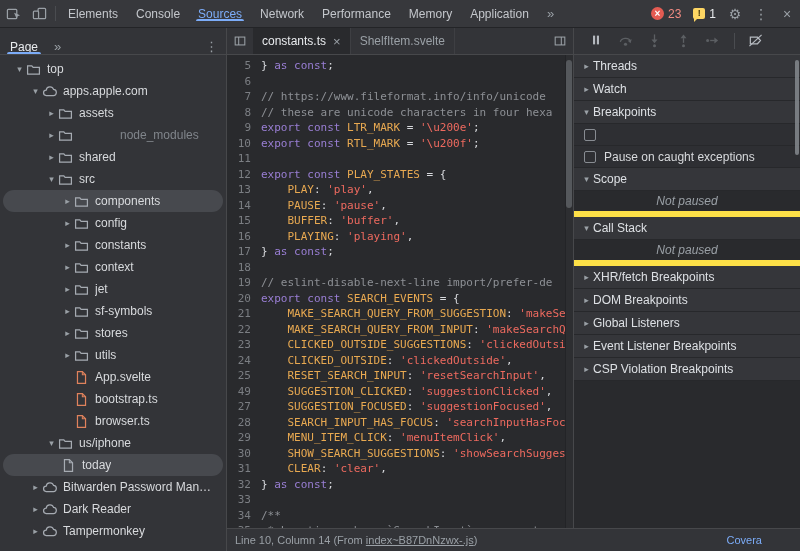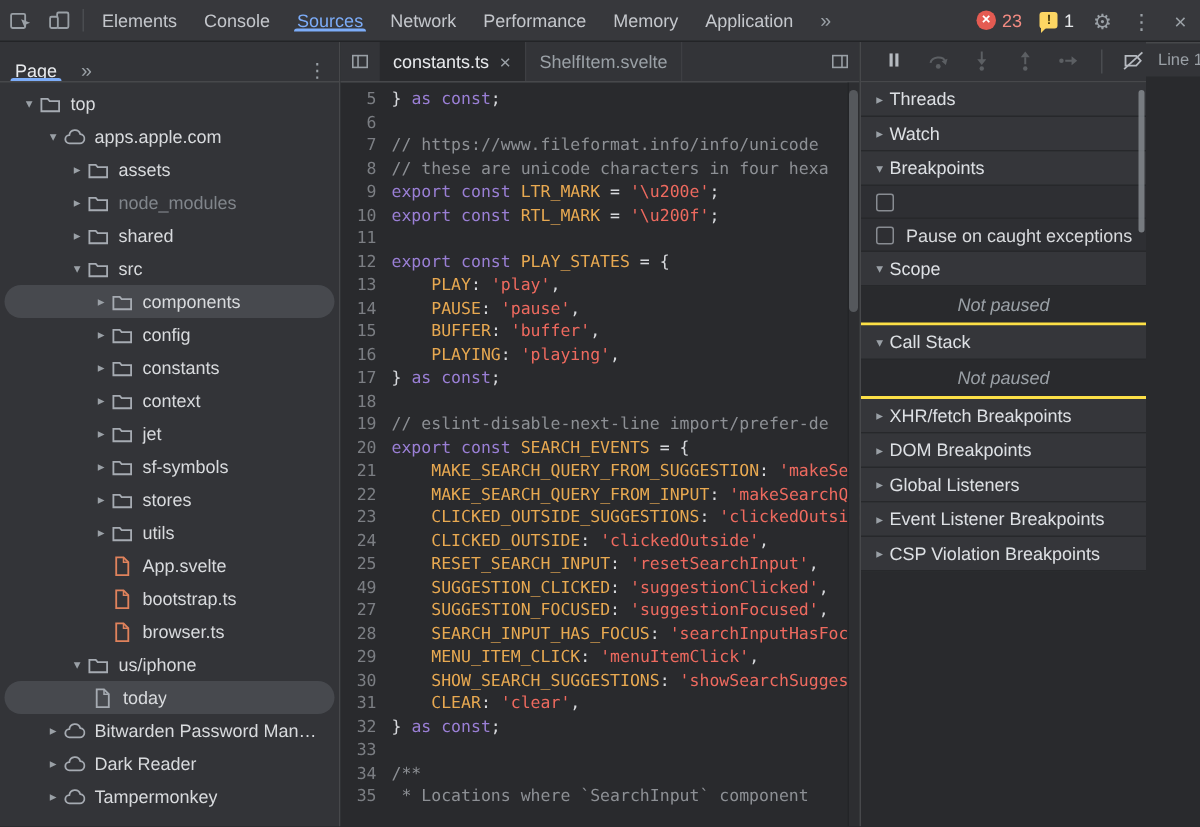--- a/index.html
+++ b/index.html
@@ -46,24 +46,24 @@
   .side-more { display:flex; align-items:center; color:#9aa0a6; padding:0 6px; cursor:pointer; font-size:13px; }
   .side-kebab { margin-left:auto; display:flex; align-items:center; color:#9aa0a6; padding:0 8px; cursor:pointer; font-size:13px; }
   .tree { flex:1; overflow:hidden; padding-top:3px; }
   .trow { height:22px; display:flex; align-items:center; white-space:nowrap; cursor:pointer; margin:0 3px; border-radius:12px; }
   .trow.sel { background:#47494e; }
   .arrow { width:13px; flex:0 0 13px; color:#9aa0a6; font-size:9px; text-align:center; }
   .ticon { width:15px; height:15px; flex:0 0 15px; margin-right:6px; color:#a6abb2; display:flex; align-items:center; }
   .ticon svg { display:block; }
   .ticon.script { color:#e0825c; }
   .tlabel { color:#d8dadd; overflow:hidden; text-overflow:ellipsis; }
-  .tlabel.dim { color:#80858b; }
+  .tlabel.dim { color:#80858b;margin-left:41px; }
 
   
-  .right-group { flex:1; display:flex; flex-direction:row; min-width:0; }
+  .right-group { flex:1; display:flex; flex-direction:column; min-width:0; }
   .center-row { flex:1; display:flex; min-height:0; }
 
   
   .editor { width:346px; flex:0 0 346px; display:flex; flex-direction:column; background:#292a2d; }
   .tabstrip { height:27px; flex:0 0 27px; background:#333438; border-bottom:1px solid #47484b; display:flex; align-items:stretch; }
   .strip-icon { display:flex; align-items:center; justify-content:center; width:26px; color:#9aa0a6; cursor:pointer; }
   .etabs { display:flex; align-items:stretch; overflow:hidden; }
   .etab { display:flex; align-items:center; gap:7px; padding:0 9px; color:#9aa0a6; border-right:1px solid #3e3f43; cursor:pointer; white-space:nowrap; }
   .etab.active { background:#292a2d; color:#e8eaed; }
   .etab-close { color:#9aa0a6; font-size:13px; line-height:1; }
@@ -87,21 +87,21 @@
   .dbg-ic { width:16px; height:16px; color:#b6bac0; cursor:pointer; }
   .dbg-ic.disabled { color:#5c5f63; }
   .dbg-sep { width:1px; height:16px; background:#4a4c50; }
   .dbg-sections { flex:1; overflow:hidden; }
   .dhead { height:23px; background:#35363a; border-bottom:1px solid #27282b; display:flex; align-items:center; padding-left:6px; cursor:pointer; }
   .dhead .arrow { font-size:9px; }
   .dhead .dlabel { color:#dde0e4; }
   .cbrow { height:22px; background:#2e2f33; display:flex; align-items:center; padding-left:10px; border-bottom:1px solid #27282b; cursor:pointer; }
   .cbx { width:12px; height:12px; border:1px solid #888c92; border-radius:2px; margin-right:8px; background:transparent; }
   .cblabel { color:#d8dadd; }
-  .notpaused { height:26px; background:#292a2d; border-bottom:2px solid #fde047; display:flex; align-items:center; justify-content:center; font-style:italic; color:#9aa0a6; }
+  .notpaused { height:26px; background:#292a2d; border-bottom:6px solid #fde047; display:flex; align-items:center; justify-content:center; font-style:italic; color:#9aa0a6; }
   .dbg-scroll { position:absolute; right:1px; top:32px; width:4px; height:95px; background:#84888e; border-radius:2px; opacity:.85; }
 
   
   .statusbar { height:23px; flex:0 0 23px; background:#333438; border-top:1px solid #47484b;
                display:flex; align-items:center; padding:0 8px; color:#9aa0a6; font-size:11px; white-space:pre; }
   .statusbar .link { text-decoration:underline; color:#9aa0a6; cursor:pointer; }
   .statusbar .cov { color:#7cacf8; cursor:pointer; margin-right:30px; }
 </style>
 </head>
 <body>

